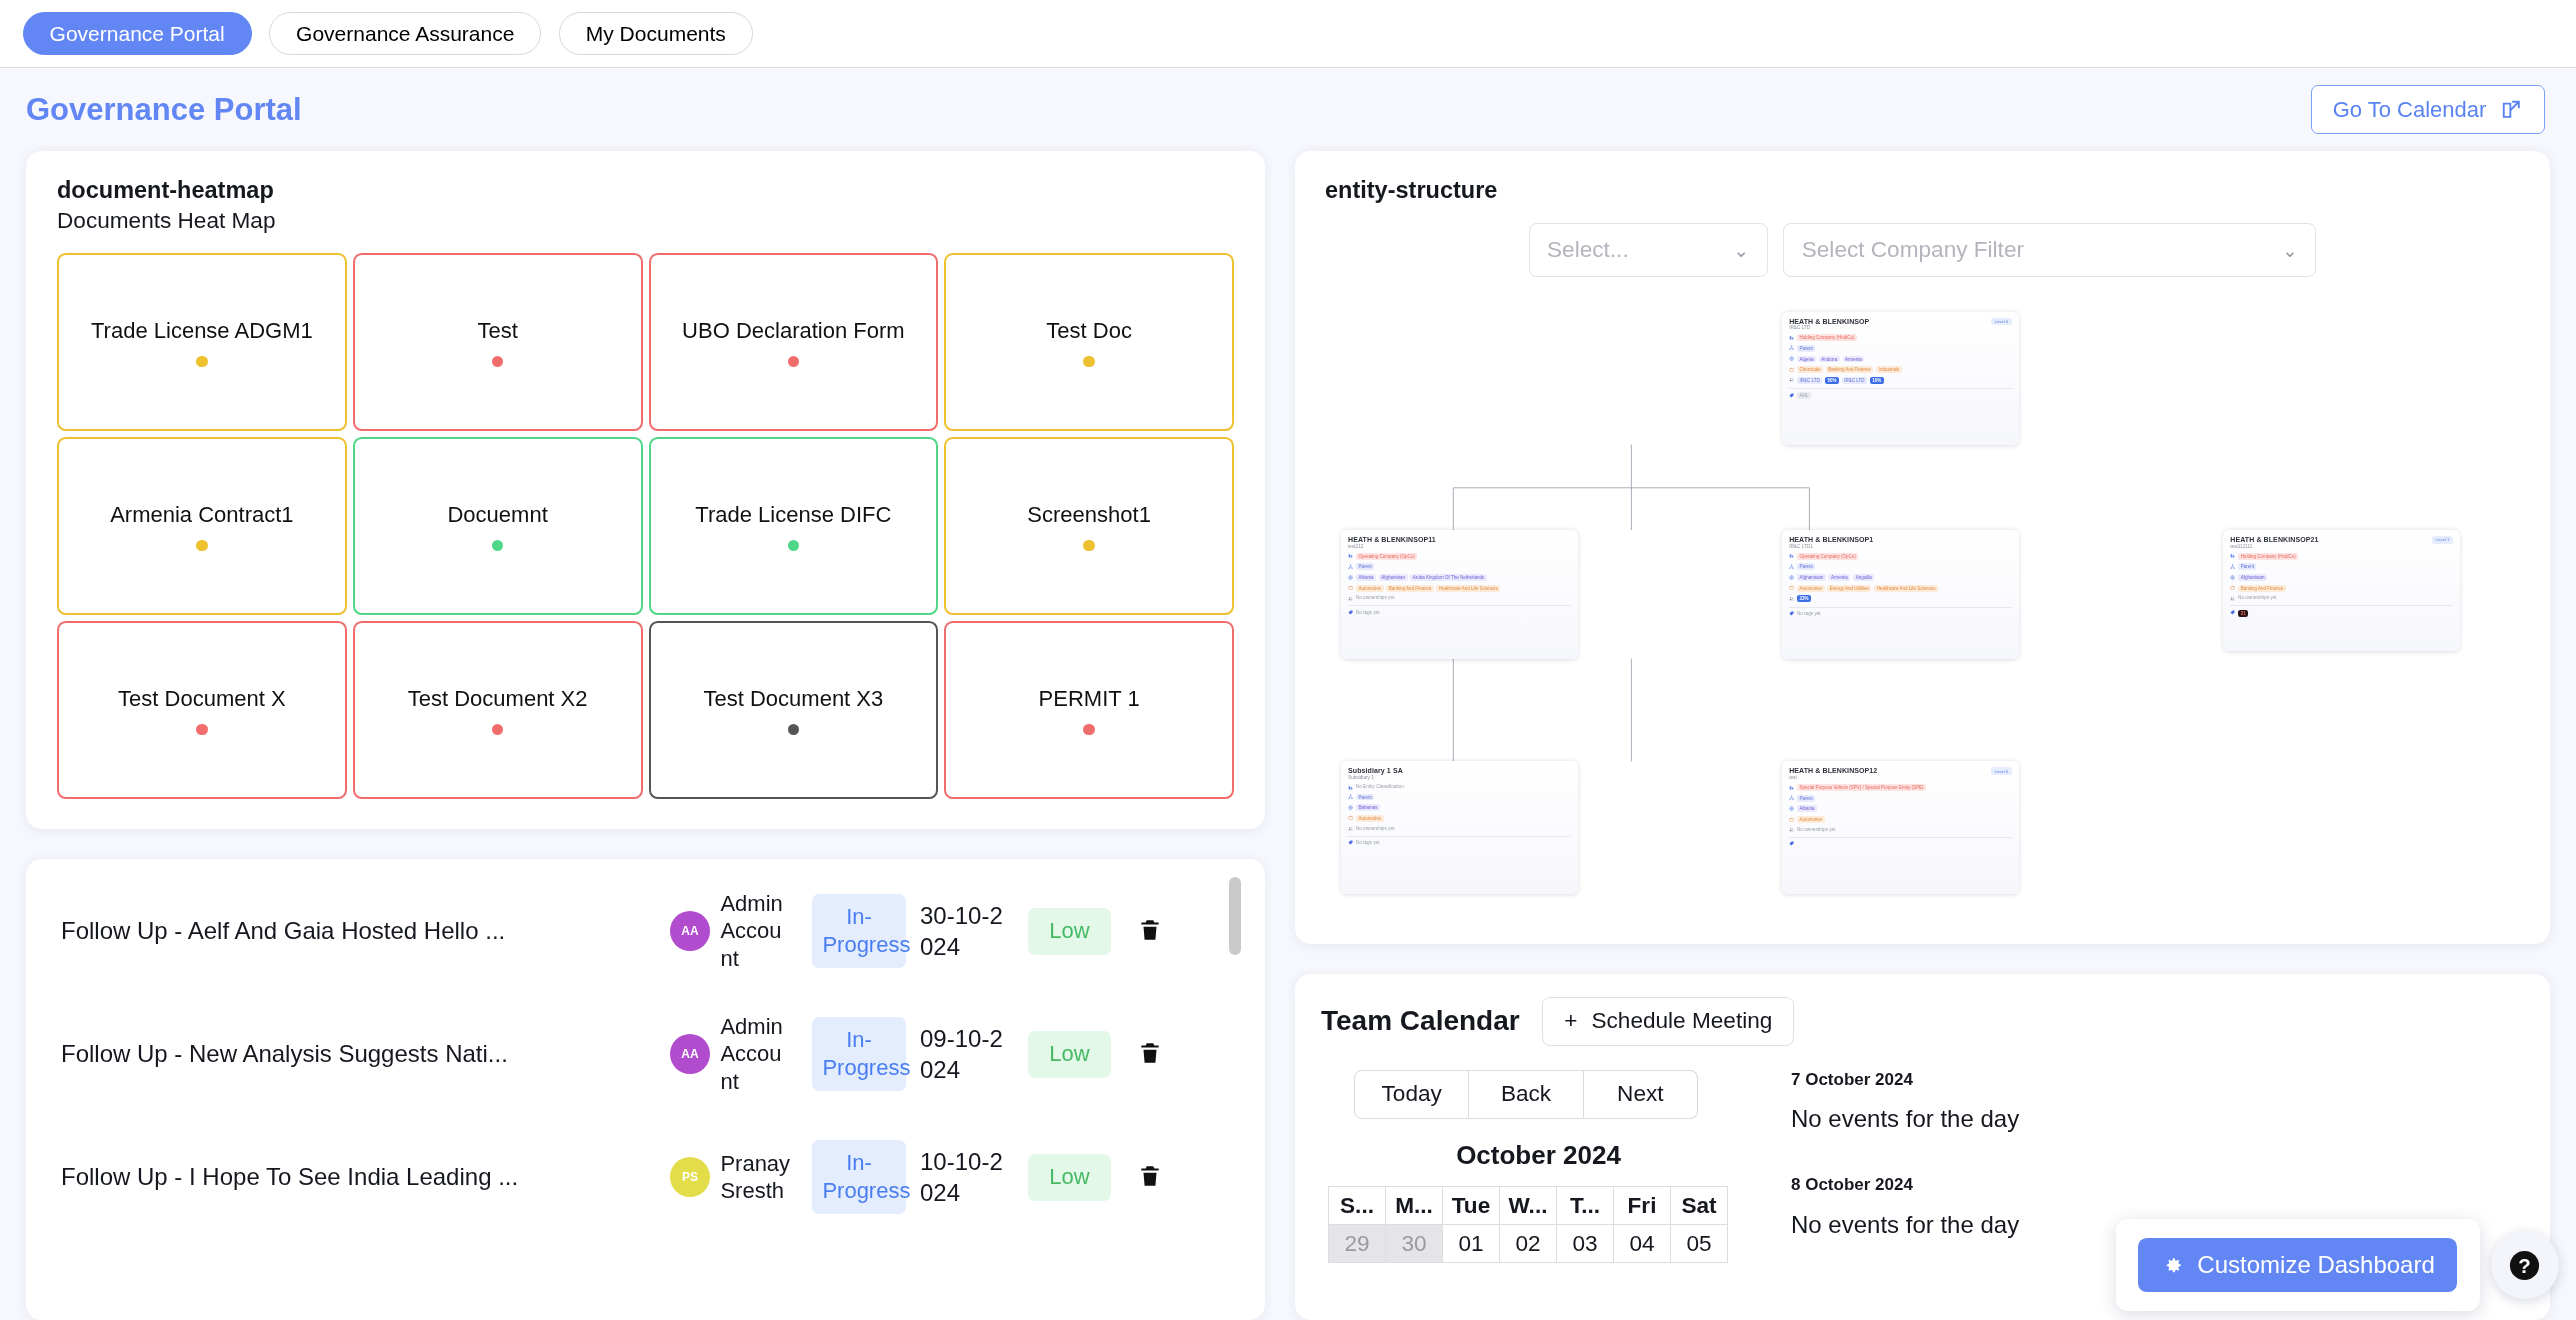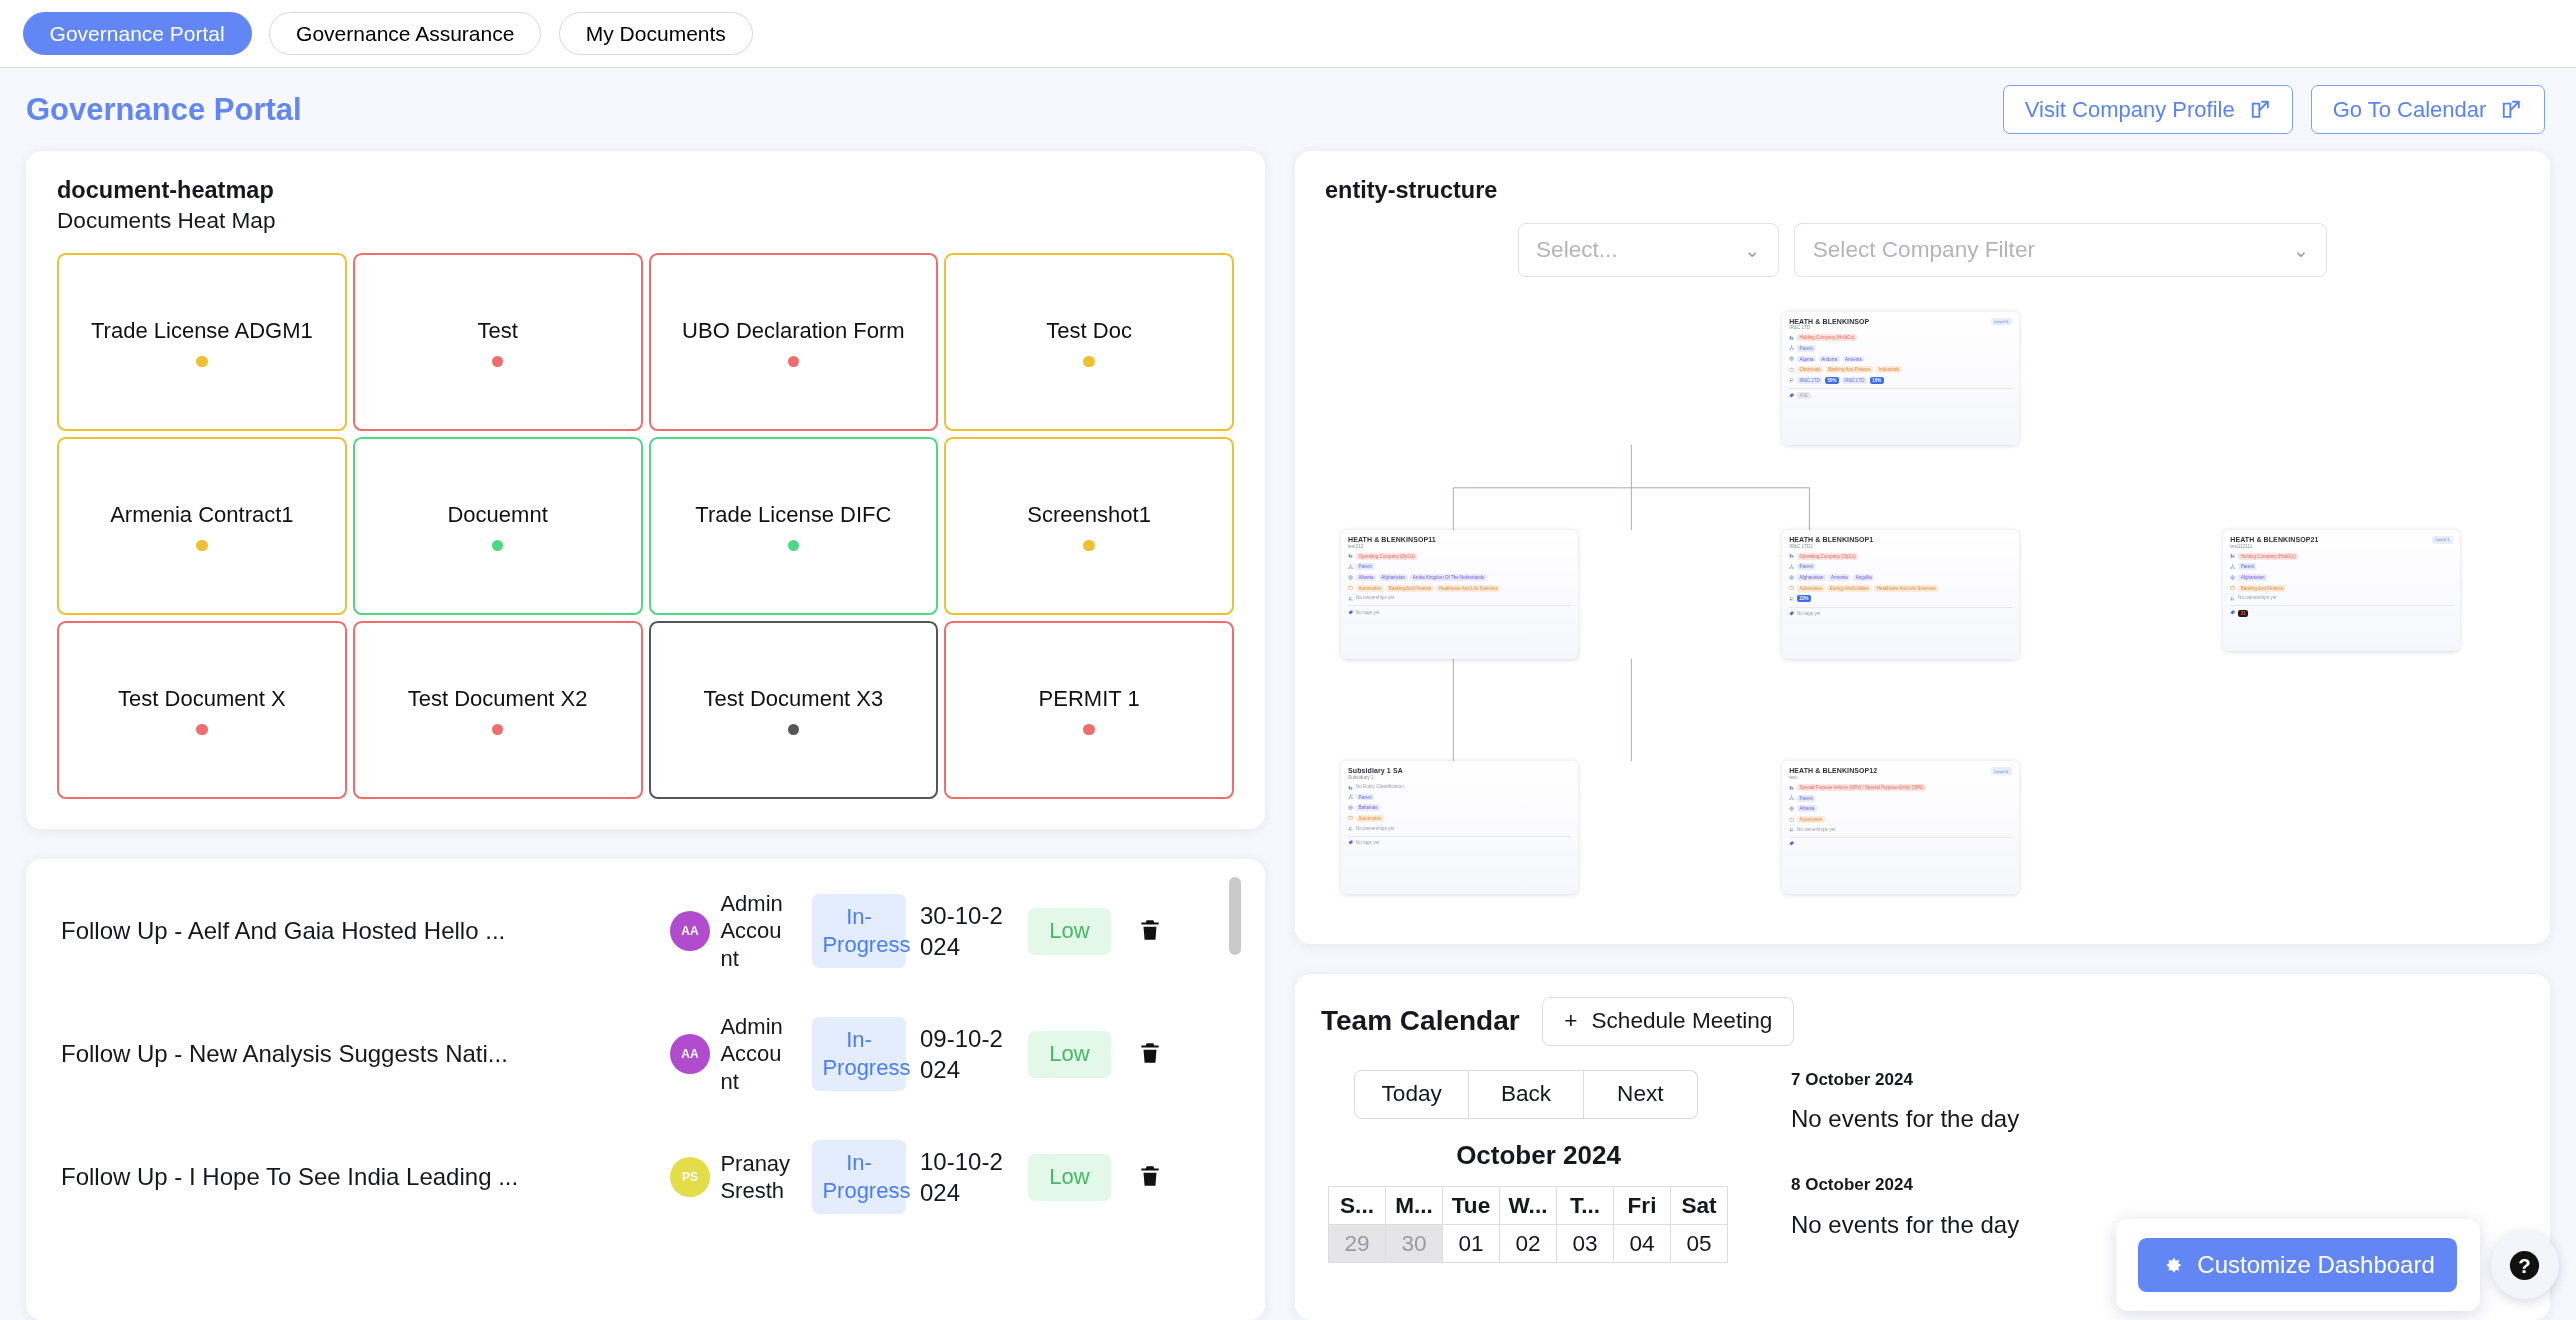--- a/index.html
+++ b/index.html
@@ -150,21 +150,21 @@
 
   
   #entity-card { height: 793px; padding: 26px 30px 17.4px 30px; display: flex; flex-direction: column; }
   #es-id { font-size: 23.5px; font-weight: bold; color: #15181f; }
   #es-selects { display: flex; gap: 15.7px; margin-top: 19px; align-self: center; }
   .es-select {
     height: 54px; border: 1.3px solid #e1e1e6; border-radius: 7.8px;
     display: flex; align-items: center; padding: 0 17.4px;
     color: #b4b4bd; font-size: 22.6px; background: #fff; cursor: pointer;
   }
-  #es-select-1 { width: 261px; }
+  #es-select-1 { width: 239px; }
   #es-select-2 { width: 533px; }
   .caret { margin-left: auto; font-size: 19px; color: #9a9aa5; }
 
   #org-wrap { flex: 1; position: relative; overflow: hidden; margin-top: 7px; }
   #org-canvas { position: absolute; left: 0; top: 0; width: 100%; height: 100%; }
   .node {
     position: absolute;
     background: linear-gradient(180deg,#ffffff 0%, #f6f7fc 100%);
     border-radius: 6px;
     box-shadow: 0 0.9px 4.3px rgba(30,40,90,.16);
@@ -252,28 +252,20 @@
 
 <div id="topbar">
   <div class="pill active">Governance Portal</div>
   <div class="pill">Governance Assurance</div>
   <div class="pill">My Documents</div>
 </div>
 
 <div id="pagehead">
   <div id="page-title">Governance Portal</div>
   <div id="head-actions">
-    <div class="outline-btn">
-      <span>Visit Company Profile</span>
-      <svg class="ext-icon" viewBox="0 0 24 24" fill="none" stroke="#5a83f2" stroke-width="2">
-        <path d="M4 6h7v14H4z"></path>
-          <path d="M13 4h7v7"></path>
-          <path d="M20 4l-9 9"></path>
-      </svg>
-    </div>
     <div class="outline-btn">
       <span>Go To Calendar</span>
       <svg class="ext-icon" viewBox="0 0 24 24" fill="none" stroke="#5a83f2" stroke-width="2">
         <path d="M4 6h7v14H4z"></path>
           <path d="M13 4h7v7"></path>
           <path d="M20 4l-9 9"></path>
       </svg>
     </div>
   </div>
 </div>

